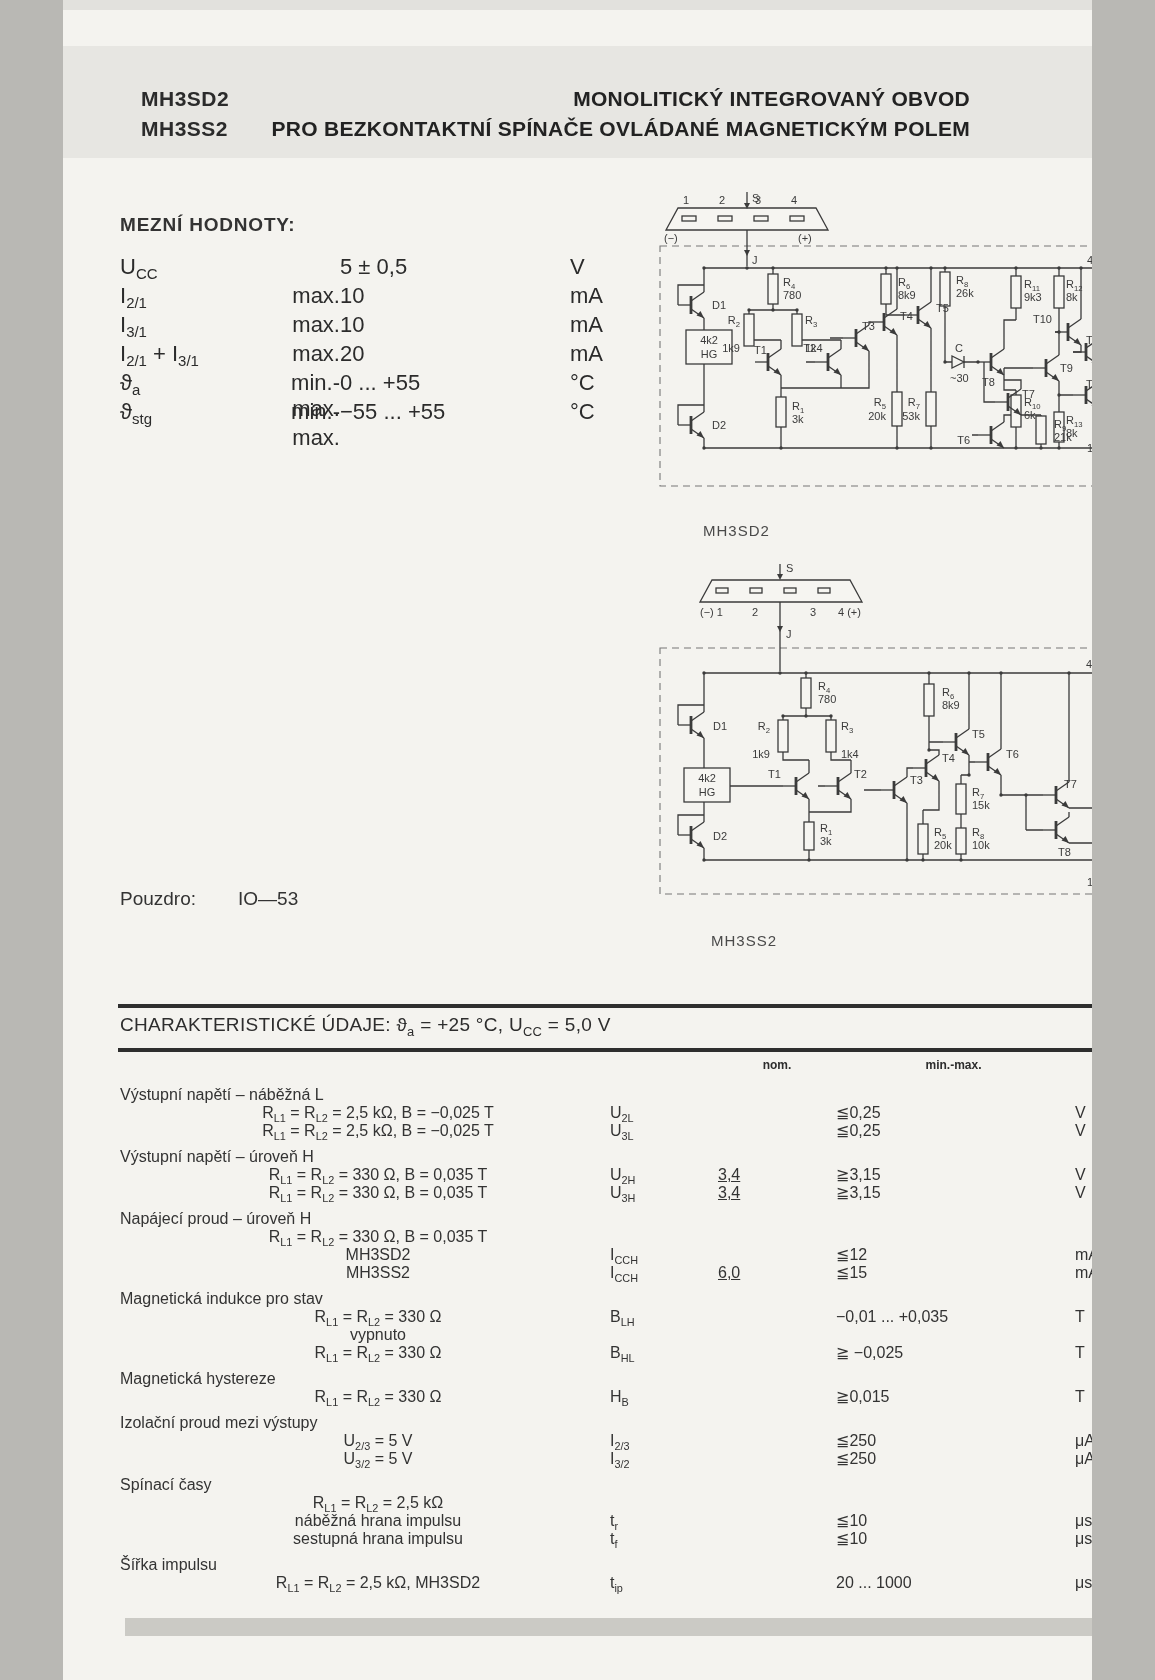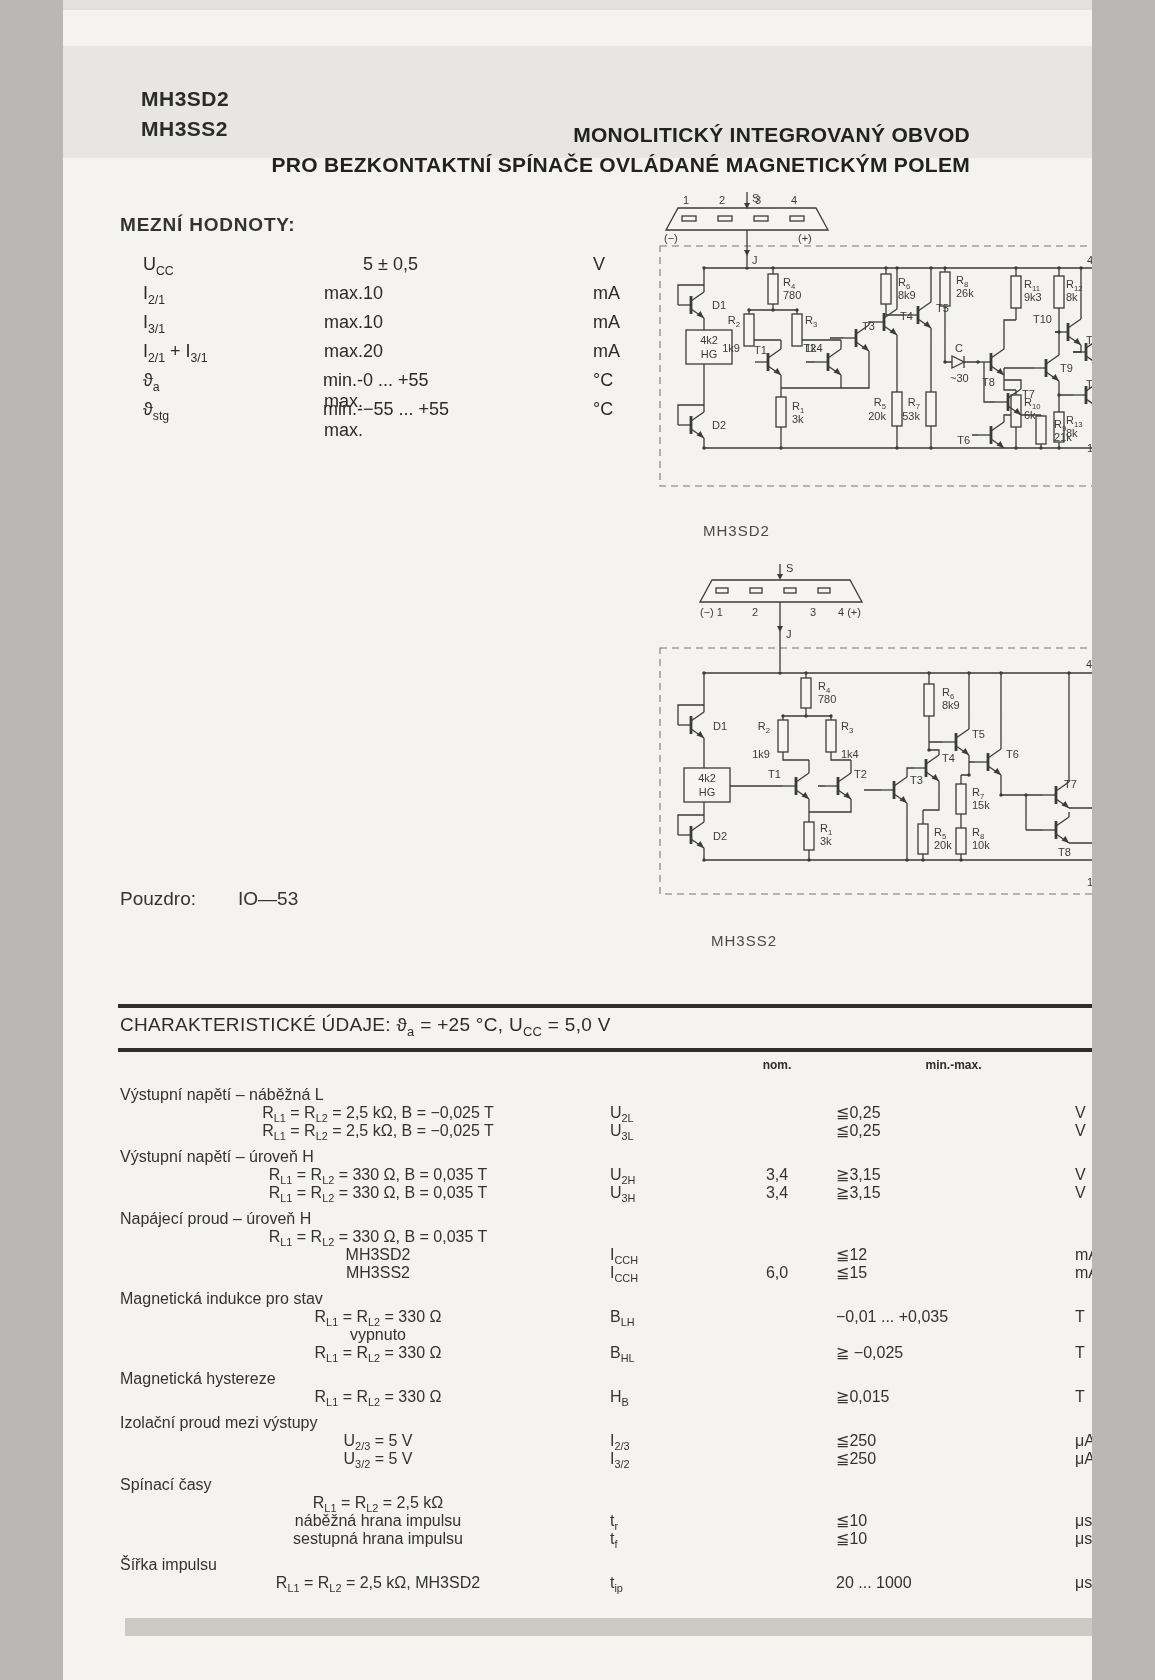--- a/index.html
+++ b/index.html
@@ -6,25 +6,25 @@
   .page{
     position:relative;width:1029px;height:1680px;margin:0 auto;
     background:#f4f3ef;overflow:hidden;
     font-family:"Liberation Sans",sans-serif;color:#2b2b2b;
   }
   .band{position:absolute;left:0;width:100%;}
   .band1{top:46px;height:112px;background:#e7e6e2;}
   .band2{top:0;height:10px;background:#e2e1dd;}
 
   .part-numbers{position:absolute;left:78px;top:84px;font-size:21px;font-weight:bold;line-height:30px;letter-spacing:.5px;}
-  .doc-title{position:absolute;right:122px;top:84px;text-align:right;font-size:21px;font-weight:bold;line-height:30px;letter-spacing:.3px;color:#222;margin-top:36px;}
+  .doc-title{position:absolute;right:122px;top:84px;text-align:right;font-size:21px;font-weight:bold;line-height:30px;letter-spacing:.3px;color:#222;}
 
   .limits{position:absolute;left:57px;top:214px;width:560px;}
   .limits-head{font-size:19px;font-weight:bold;letter-spacing:.8px;margin-bottom:18px;color:#333;}
-  .lim-row{display:grid;grid-template-columns:150px 70px 210px 100px;height:29px;align-items:baseline;font-size:18px;margin-left:23px;}
+  .lim-row{display:grid;grid-template-columns:150px 70px 210px 100px;height:29px;align-items:baseline;font-size:22px;}
   .lim-sym{text-align:left;}
   .lim-cond{text-align:right;}
   .lim-val{}
   .lim-unit{padding-left:20px;}
 
   sub{font-size:68%;line-height:0;}
 
   .schem{position:absolute;}
   .schem1{left:593px;top:190px;}
   .schem2{left:593px;top:560px;}
@@ -43,21 +43,21 @@
   .char-cols{position:absolute;left:57px;top:1058px;width:1011px;display:grid;
     grid-template-columns:490px 108px 118px 235px 60px;font-size:12px;font-weight:bold;color:#2d2d2d;}
   .char-cols .c3{text-align:center;}
   .char-cols .c4{text-align:center;}
 
   .char-table{position:absolute;left:57px;top:1086px;width:1011px;font-size:16px;color:#333;}
   .sec{margin-bottom:8px;}
   .sec-title{line-height:18px;}
   .c-row{display:grid;grid-template-columns:490px 108px 118px 235px 60px;line-height:18px;align-items:baseline;}
   .c-desc{padding-left:26px;text-align:center;}
-  .c-nom{text-align:center;}
+  .c-nom{text-align:left;text-decoration:underline;}
   .c-mm{text-align:left;}
   .c-unit{padding-left:4px;}
 
   .bottom-bar{position:absolute;left:62px;top:1618px;width:1040px;height:18px;background:#cbcac5;}
   .page-number{position:absolute;left:1028px;top:1636px;font-size:20px;color:#2d2d2d;}
 
   svg .wire{stroke:#3b3b3b;stroke-width:1.3;fill:none;}
   svg .dash{stroke:#777;stroke-width:1.1;fill:none;stroke-dasharray:7 5;}
   svg .comp{stroke:#3b3b3b;stroke-width:1.3;fill:#f6f5f1;}
   svg .dot{fill:#3b3b3b;}

